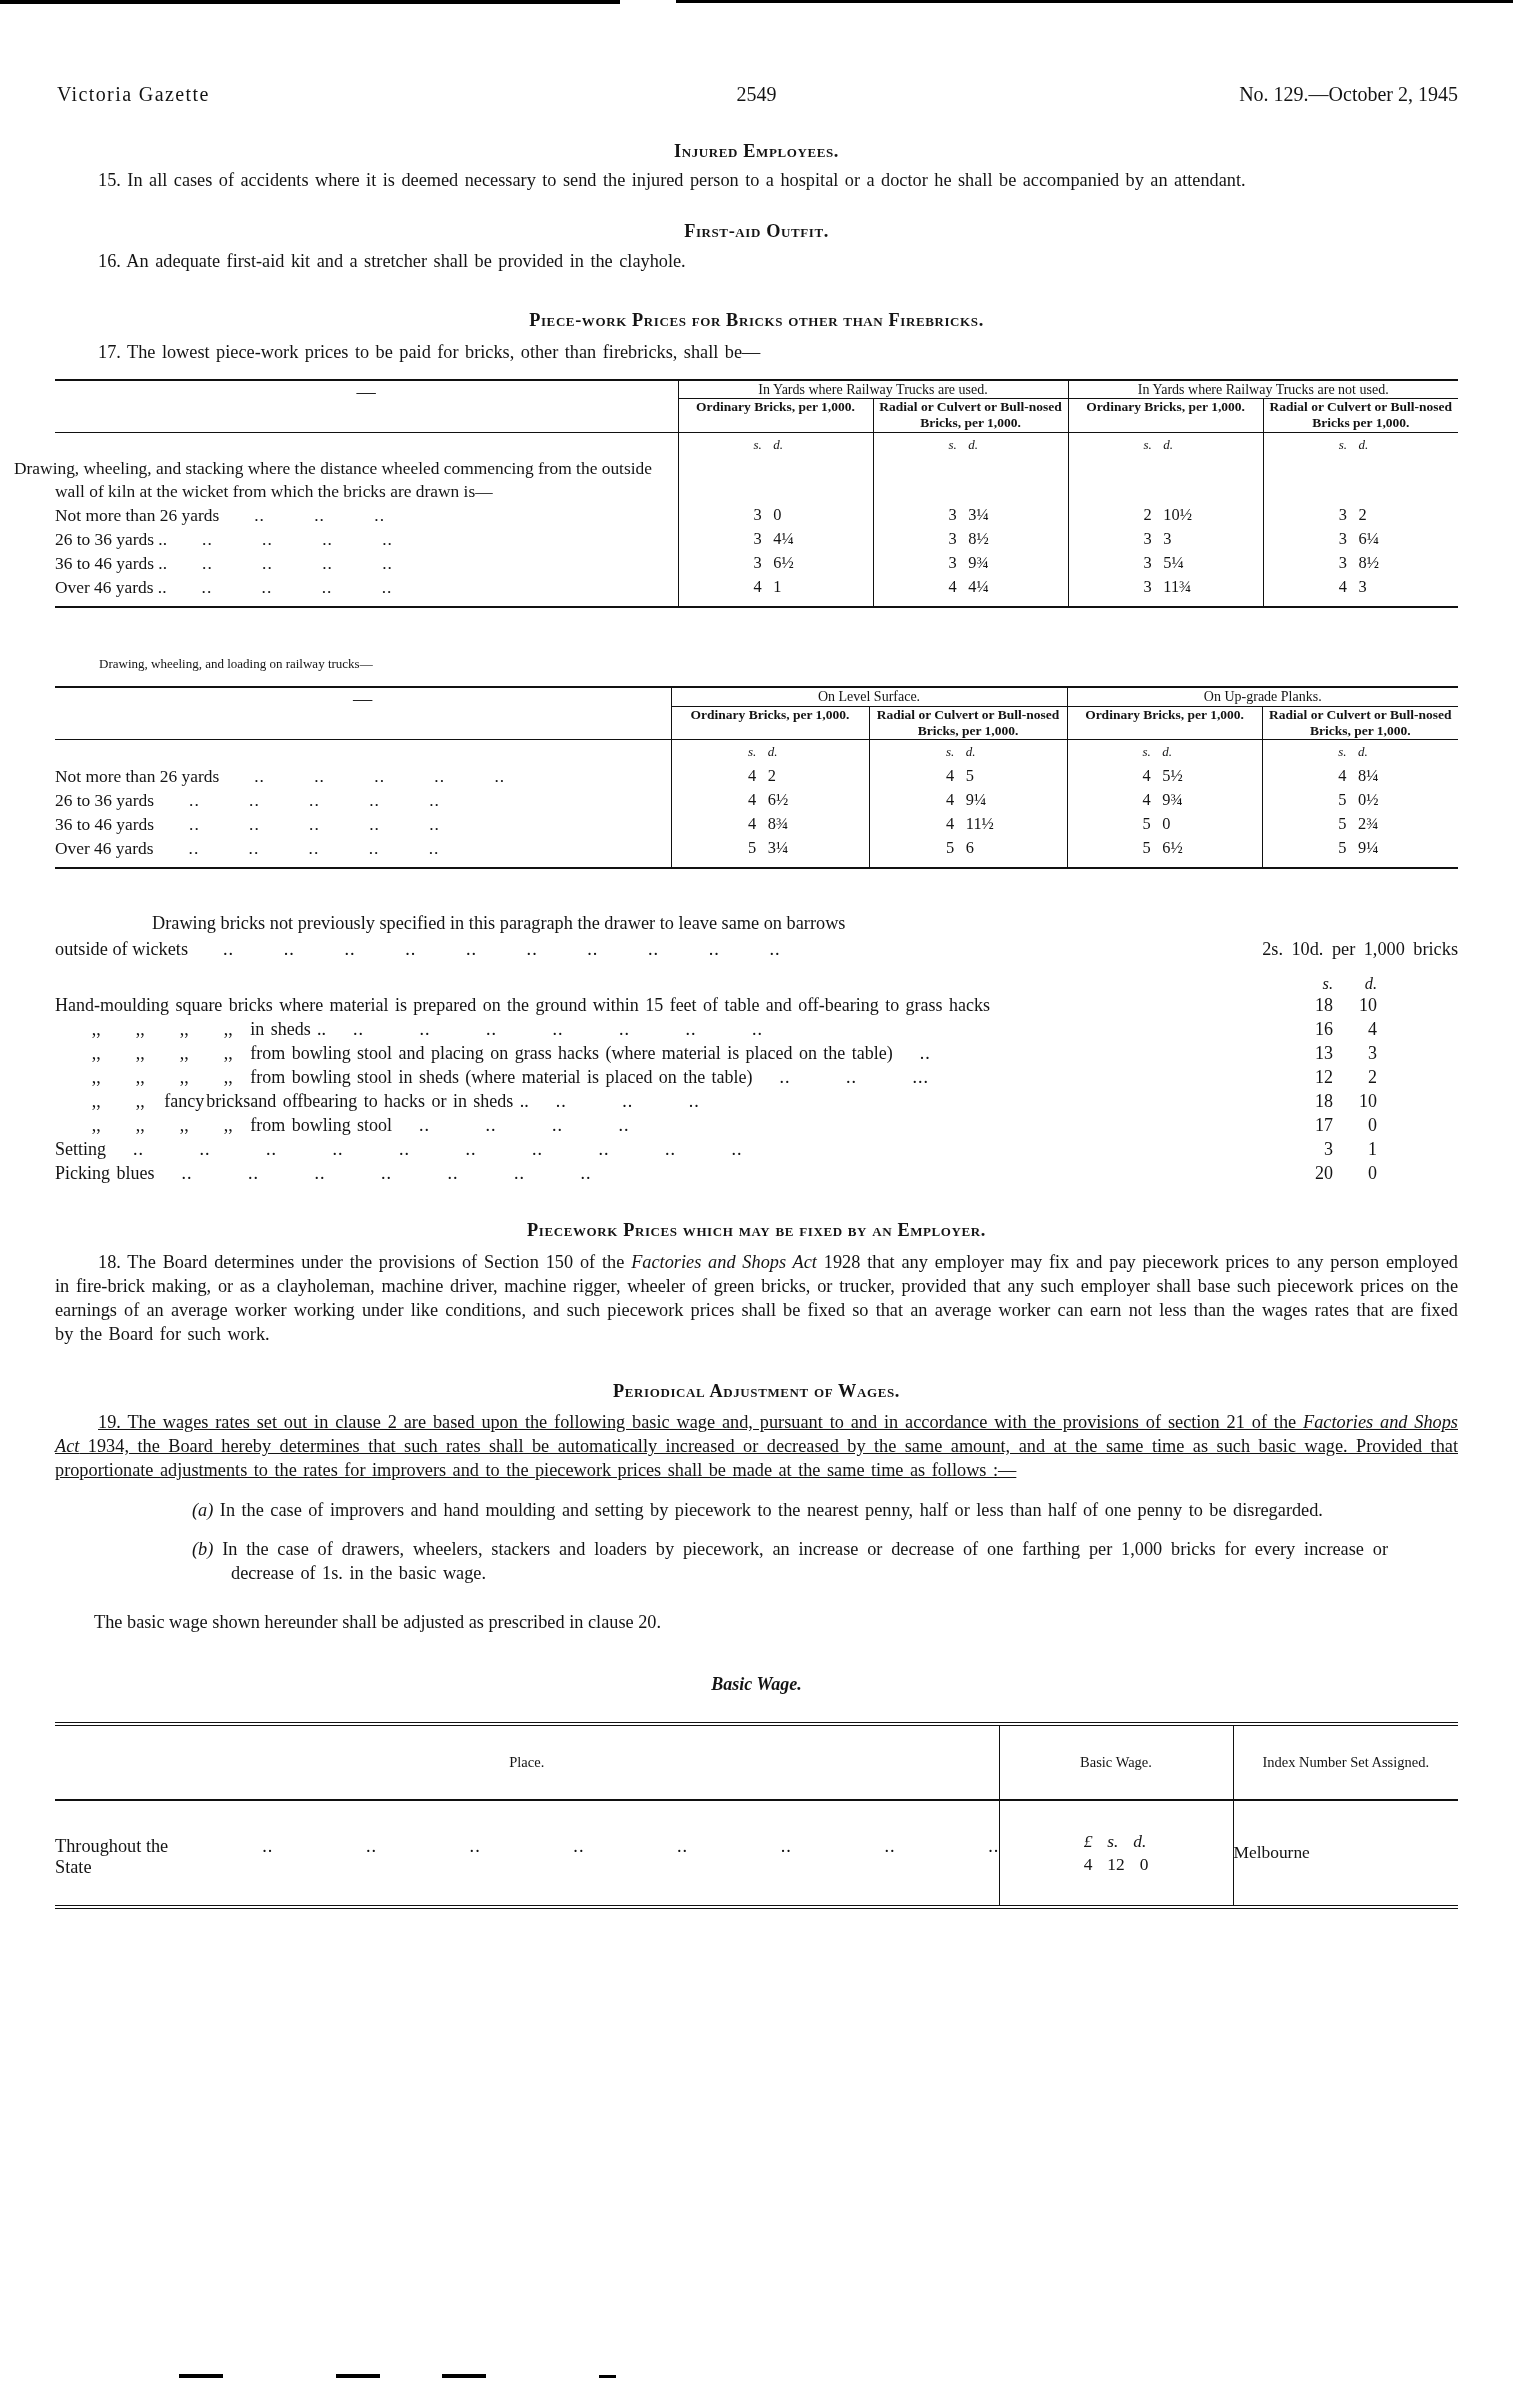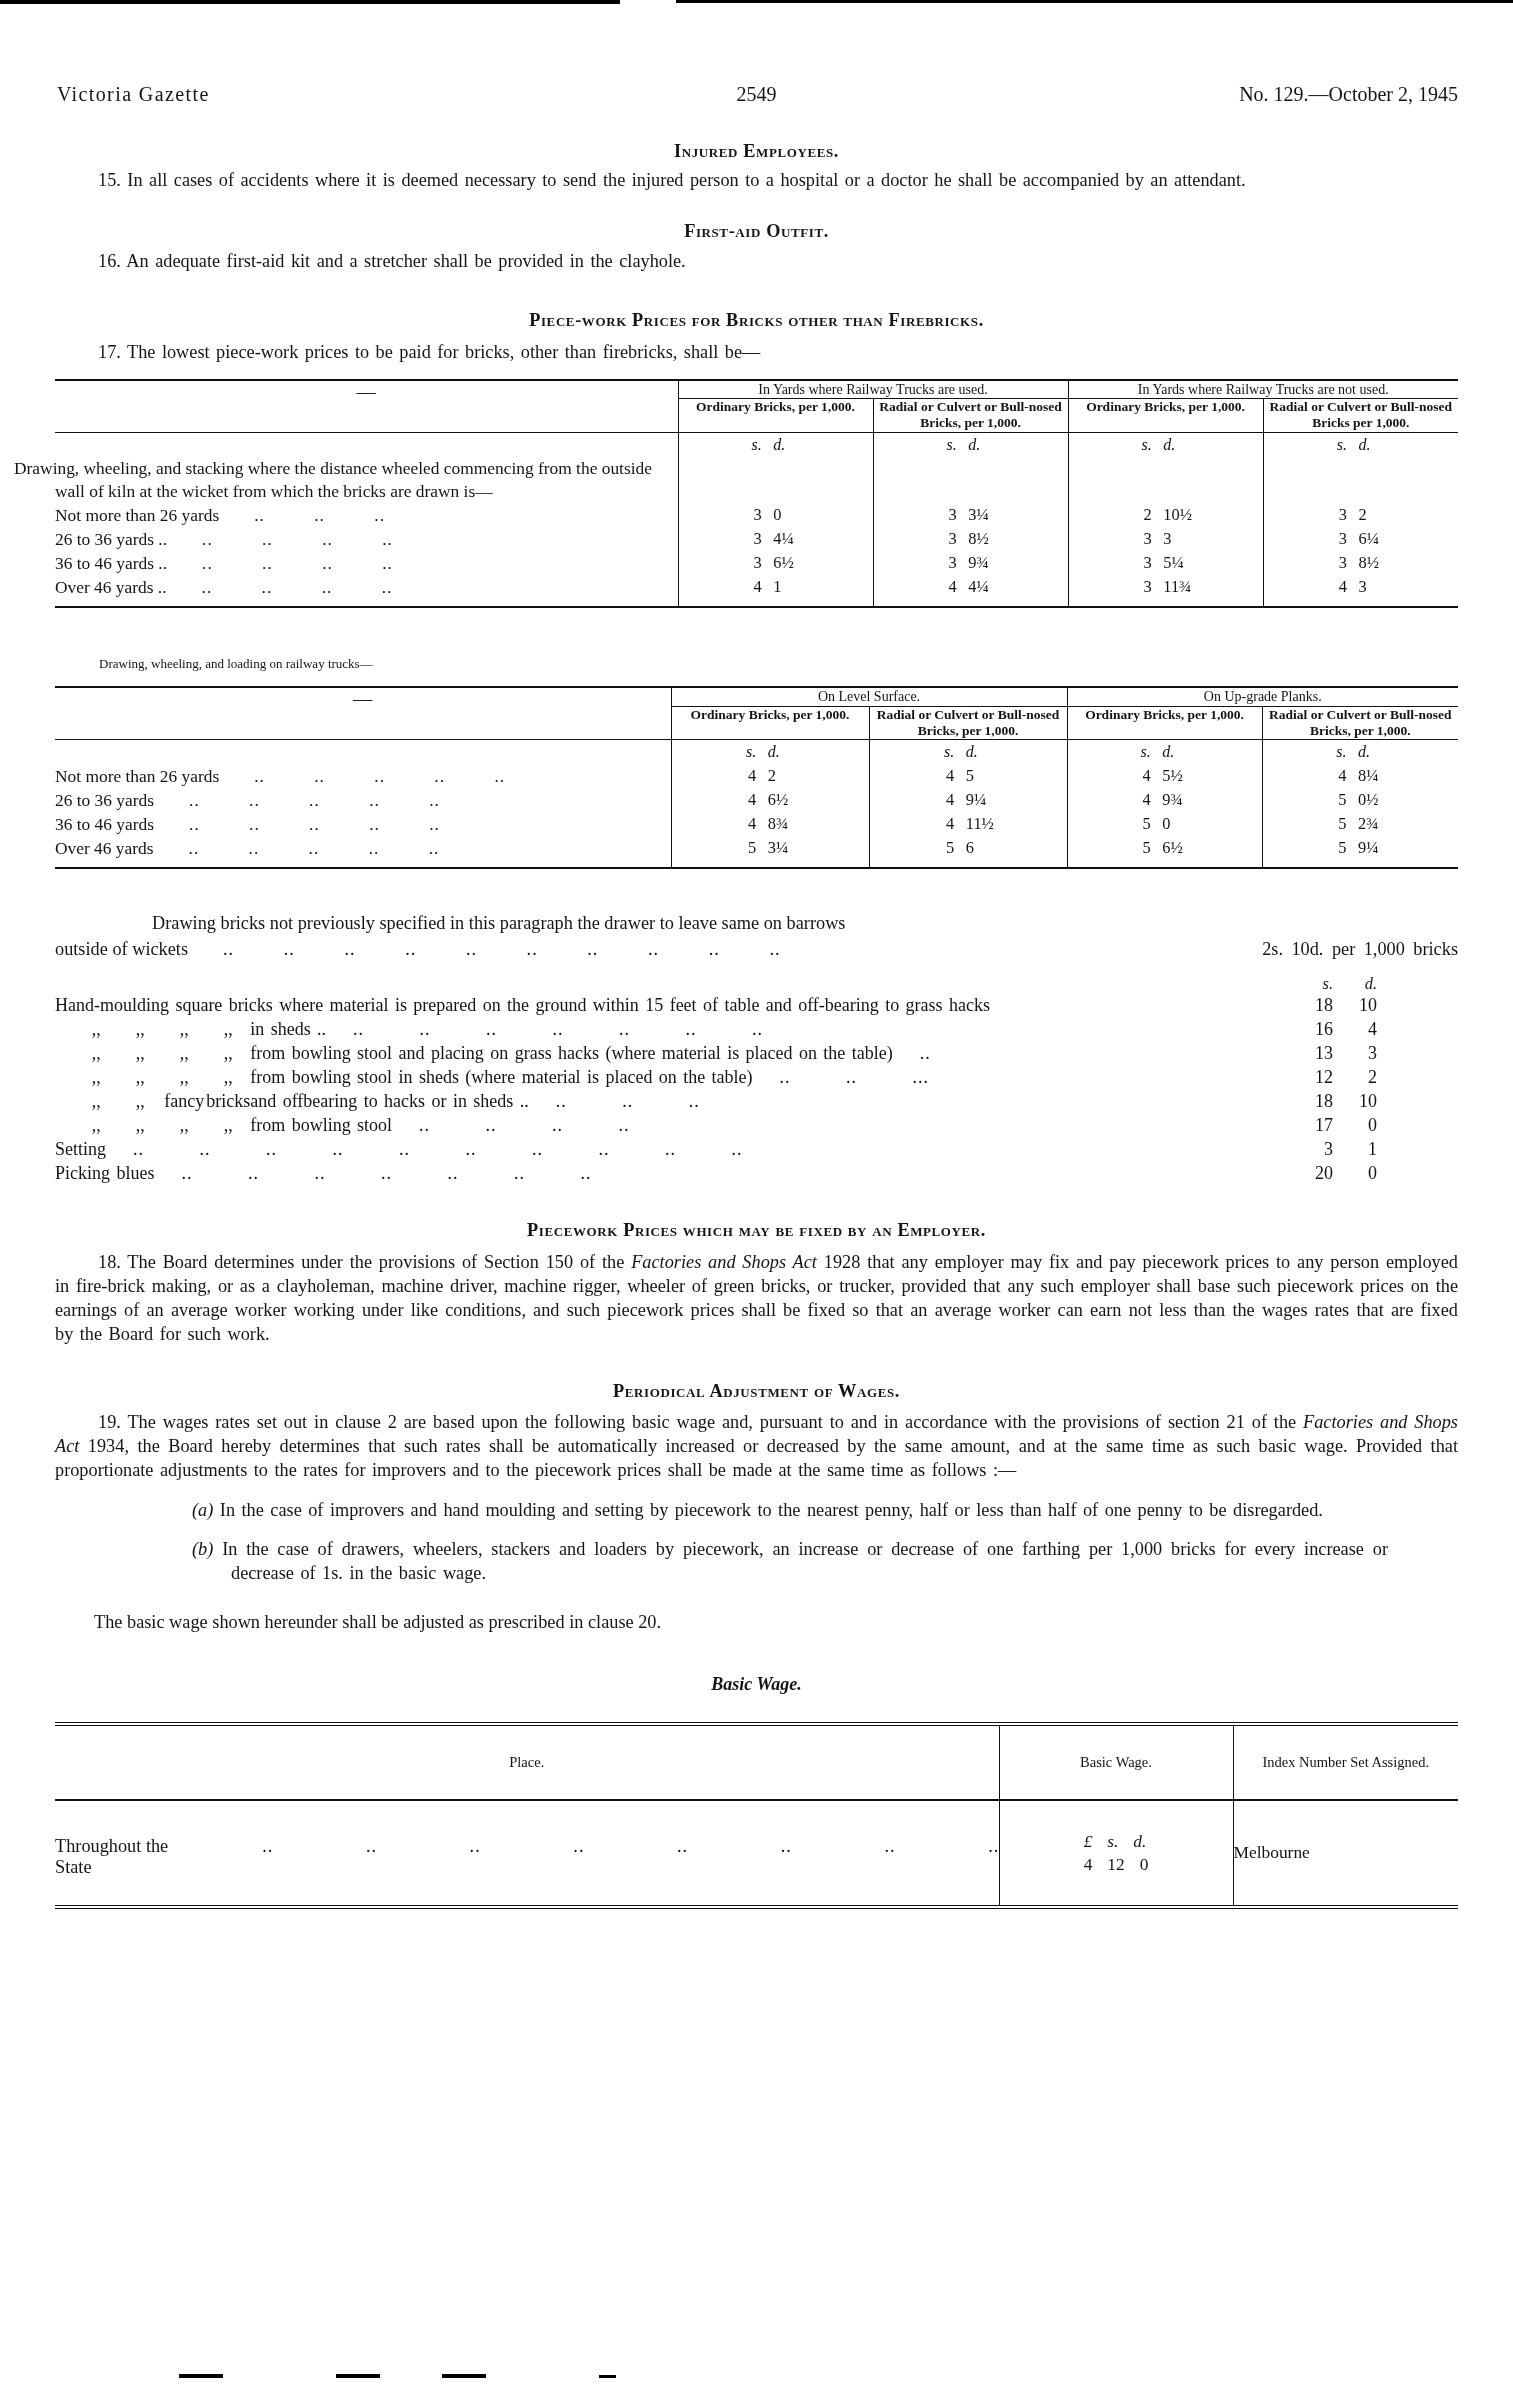--- a/index.html
+++ b/index.html
@@ -22,37 +22,37 @@
   .h16 {margin-top:29px;}
   .h17 {margin-top:37px;}
   .h18 {margin-top:35px;}
   .h19 {margin-top:35px;}
 
   .para {font-size:18.3px; line-height:24px; text-align:justify; text-indent:43px; margin:0; word-spacing:1.9px;}
   .p15 {margin-top:5.8px;}
   .p16 {margin-top:7.7px;}
   .p17 {margin-top:8.7px;}
   .p18 {margin-top:8.7px;}
-  .p19 {margin-top:8.7px;}
+  .p19 {margin-top:8.7px;text-decoration:underline;}
 
   
   .ptable {border-collapse:collapse; table-layout:fixed; width:100%;
            border-top:2.9px solid #111; border-bottom:2.9px solid #111; margin-top:14.5px;}
   .ptable td {vertical-align:top; padding:0;}
   .stub-dash {text-align:center; vertical-align:middle; font-size:19.3px;}
   .ptable tr.subrow td, .ptable td.stubspan {border-bottom:1.9px solid #111;}
   .grp {text-align:center; font-weight:400; font-size:14px; line-height:17.4px;
         padding:8.7px 11.6px 12.6px; border-bottom:1.9px solid #111; vertical-align:middle;}
   .colhead {text-align:center; font-weight:700; font-size:13.5px; line-height:16.4px;
             padding:12.6px 15.4px 14.5px; vertical-align:middle;}
   .bl  {border-left:1.9px solid #111;}
   .blg {border-left:1.9px solid #111;}
   .bli {border-left:1.4px solid #111;}
   .money {text-align:center; font-size:16.4px; line-height:24px;}
-  .unitcell {padding-top:8.7px; padding-bottom:1.9px; font-size:16px;}
+  .unitcell {padding-top:8.7px; padding-bottom:1.9px; font-size:13px;}
   .unitcell .sv, .unitcell .dv {font-style:italic;}
   .sv {display:inline-block; min-width:25px; text-align:right;}
   .dv {display:inline-block; min-width:41px; text-align:left; margin-left:11.6px;}
   .intro {font-size:17.4px; line-height:23px; text-align:left;
           padding:3.9px 13.5px 3.9px 41px; text-indent:-41px;}
   .rowlab {display:flex; align-items:center; font-size:17.4px; line-height:24px;}
   .rl-ind {padding-left:101px;}
   .lab {flex:none; white-space:nowrap;}
   .lead {flex:1 1 auto; overflow:hidden; white-space:nowrap; word-spacing:44px;
          padding-left:35px; letter-spacing:1px;}

